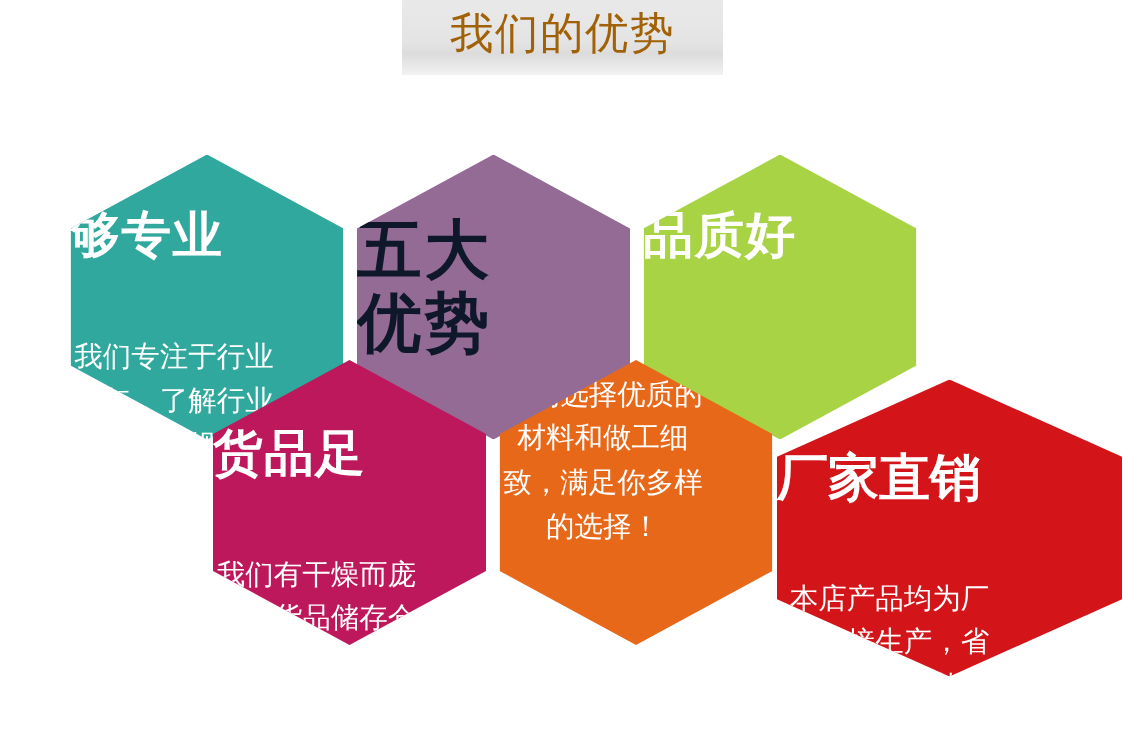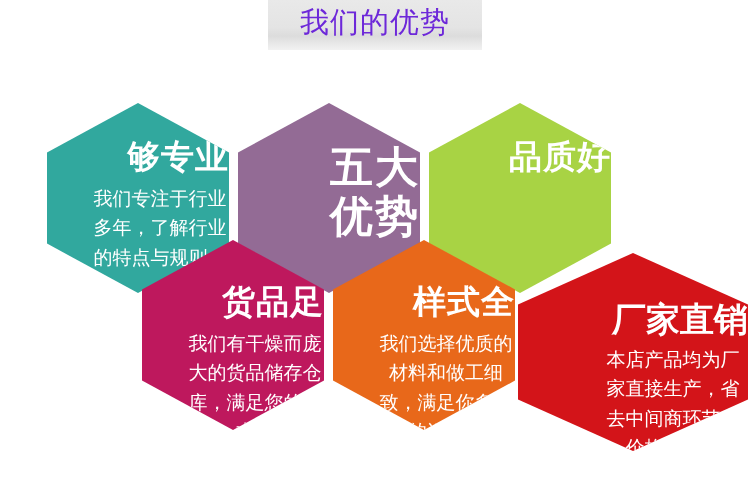--- a/index.html
+++ b/index.html
@@ -56,21 +56,21 @@
   }
   .ribbon-title {
     position: absolute;
     left: 268px;
     top: 0;
     width: 214px;
     height: 44px;
     line-height: 44px;
     text-align: center;
     font-size: 29px;
-    color: #6d28d9;
+    color: #a16207;
     letter-spacing: 1px;
     white-space: nowrap;
   }
 
   
   .hex-stage {
     position: absolute;
     left: 0;
     top: 50px;
     width: 750px;
@@ -78,23 +78,24 @@
   }
   .hex {
     position: absolute;
     width: 182px;
     height: 190px;
     -webkit-clip-path: polygon(50% 0%, 100% 26%, 100% 74%, 50% 100%, 0% 74%, 0% 26%);
     clip-path: polygon(50% 0%, 100% 26%, 100% 74%, 50% 100%, 0% 74%, 0% 26%);
     box-sizing: border-box;
     display: flex;
     flex-direction: column;
-    align-items: flex-end;
+    align-items: flex-start;
     justify-content: flex-start;
     overflow: hidden;
+    gap: 40px;
   }
   .hex .hex-title {
     font-size: 33px;
     font-weight: bold;
     color: #ffffff;
     letter-spacing: 1px;
     line-height: 1.08;
     white-space: nowrap;
     text-align: center;
   }
@@ -132,21 +133,21 @@
   .hex-direct .hex-body {
     padding-top: 7px;
     width: 150px;
   }
 
   
   .hex-core .core-text {
     padding-top: 40px;
     font-size: 43px;
     font-weight: bold;
-    color: #ffffff;
+    color: #0f172a;
     line-height: 1.14;
     text-align: center;
     letter-spacing: 2px;
   }
 </style>
 </head>
 <body>
 
 <div class="header-band">
   <div class="ribbon-tab left"></div>
@@ -174,21 +175,20 @@
   <div class="hex hex-qual">
     <div class="hex-title">品质好</div>
   </div>
 
   <div class="hex hex-stock">
     <div class="hex-title">货品足</div>
     <div class="hex-body">我们有干燥而庞大的货品储存仓库，满足您的需求！</div>
   </div>
 
   <div class="hex hex-style">
-    <div class="hex-title">样式全</div>
     <div class="hex-body">我们选择优质的材料和做工细致，满足你多样的选择！</div>
   </div>
 
   <div class="hex hex-direct">
     <div class="hex-title">厂家直销</div>
     <div class="hex-body">本店产品均为厂家直接生产，省去中间商环节！价格合理！</div>
   </div>
 
 </div>
 

